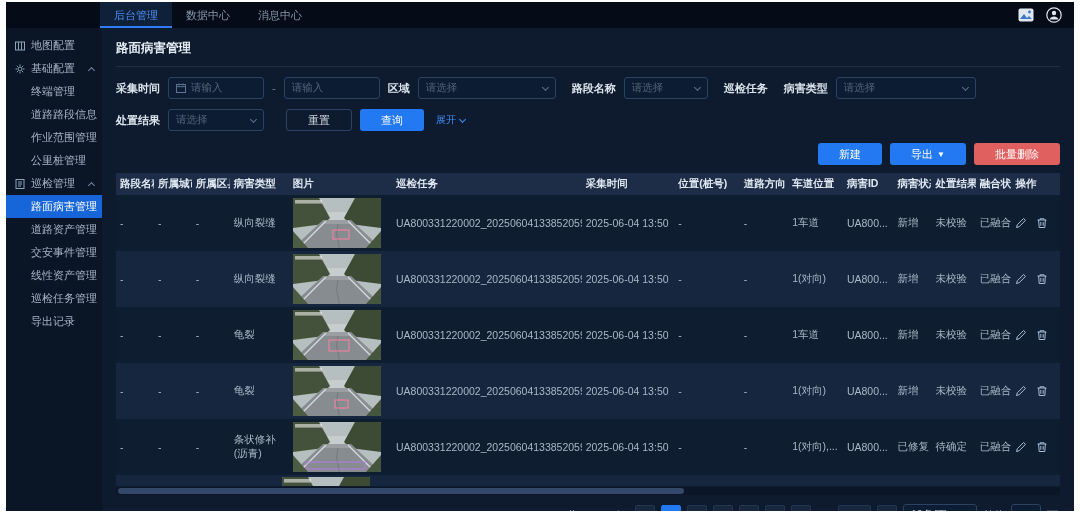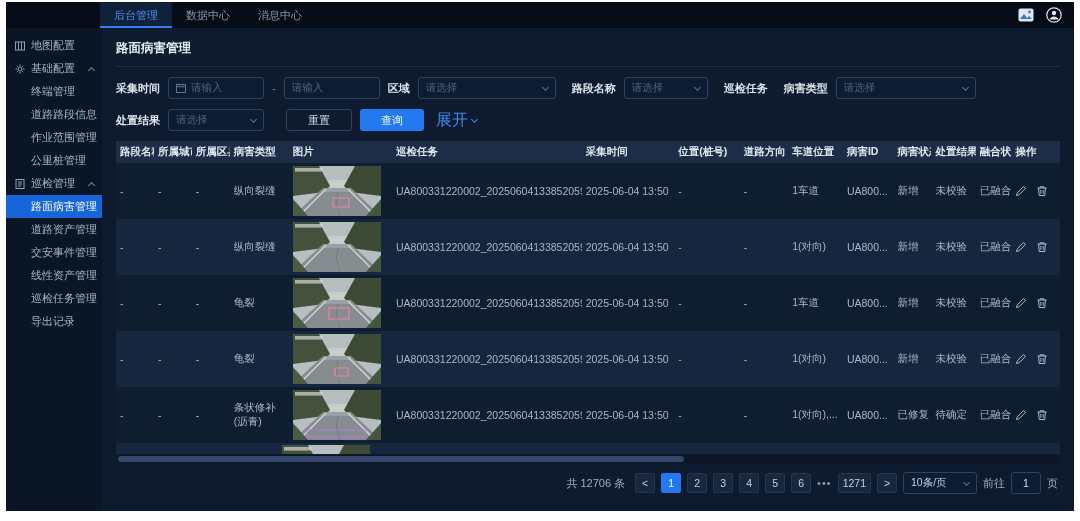--- a/index.html
+++ b/index.html
@@ -43,21 +43,21 @@
     display:flex; align-items:center; padding:0 7px; font-size:10.5px; color:#51647c; gap:5px; }
   .fbox .ph { color:#51647c; white-space:nowrap; overflow:hidden; }
   .fbox .sel-arrow { margin-left:auto; color:#5d7190; }
   .dash { color:#6c7e94; font-size:11px; }
 
   .btn { height:22px; border-radius:3px; font-size:11px; display:inline-flex; align-items:center;
     justify-content:center; padding:0 21px; cursor:pointer; white-space:nowrap; }
   .btn-ghost { border:1px solid #2c4262; color:#cfd8e3; background:transparent; }
   .btn-primary { background:#2279f2; color:#ffffff; border:none; }
   .btn-danger { background:#e06060; color:#ffffff; border:none; }
-  .expand-link { color:#3f8cf5; font-size:16px; display:flex; align-items:center; gap:4px; cursor:pointer; }
+  .expand-link { color:#3f8cf5; font-size:10px; display:flex; align-items:center; gap:4px; cursor:pointer; }
   .expand-link .chev-down { color:#3f8cf5; }
 
   .actions-row { display:flex; justify-content:flex-end; gap:8px; margin:2px 0 8px 0; }
 
   
   table { width:100%; border-collapse:collapse; table-layout:fixed; font-size:10.5px; color:#a9b6c6; }
   thead th { background:#1d2d47; height:22px; font-weight:700; color:#e0e8f1; text-align:left;
     padding:0 4px; white-space:nowrap; overflow:hidden; }
   tbody td { padding:2px 4px; height:56px; vertical-align:middle; white-space:nowrap; overflow:hidden; }
   tr.r-odd td  { background:#0f1d31; }
@@ -243,20 +243,28 @@
           </div>
           <button class="btn btn-ghost" style="margin-left:14px">重置</button>
           <button class="btn btn-primary">查询</button>
           <span class="expand-link" style="margin-left:4px">
             <span>展开</span>
             <span class="chev-down"></span>
           </span>
         </div>
       </div>
 
+      <div class="actions-row">
+        <button class="btn btn-primary">新建</button>
+        <button class="btn btn-primary">
+          <span>导出</span>
+          <span style="font-size:8px;margin-left:4px">▼</span>
+        </button>
+        <button class="btn btn-danger">批量删除</button>
+      </div>
 
       <table>
         <colgroup>
           <col style="width:36px">
               <col style="width:36px">
               <col style="width:36px">
               <col style="width:56px">
           <col style="width:98px">
               <col style="width:180px">
               <col style="width:88px">

